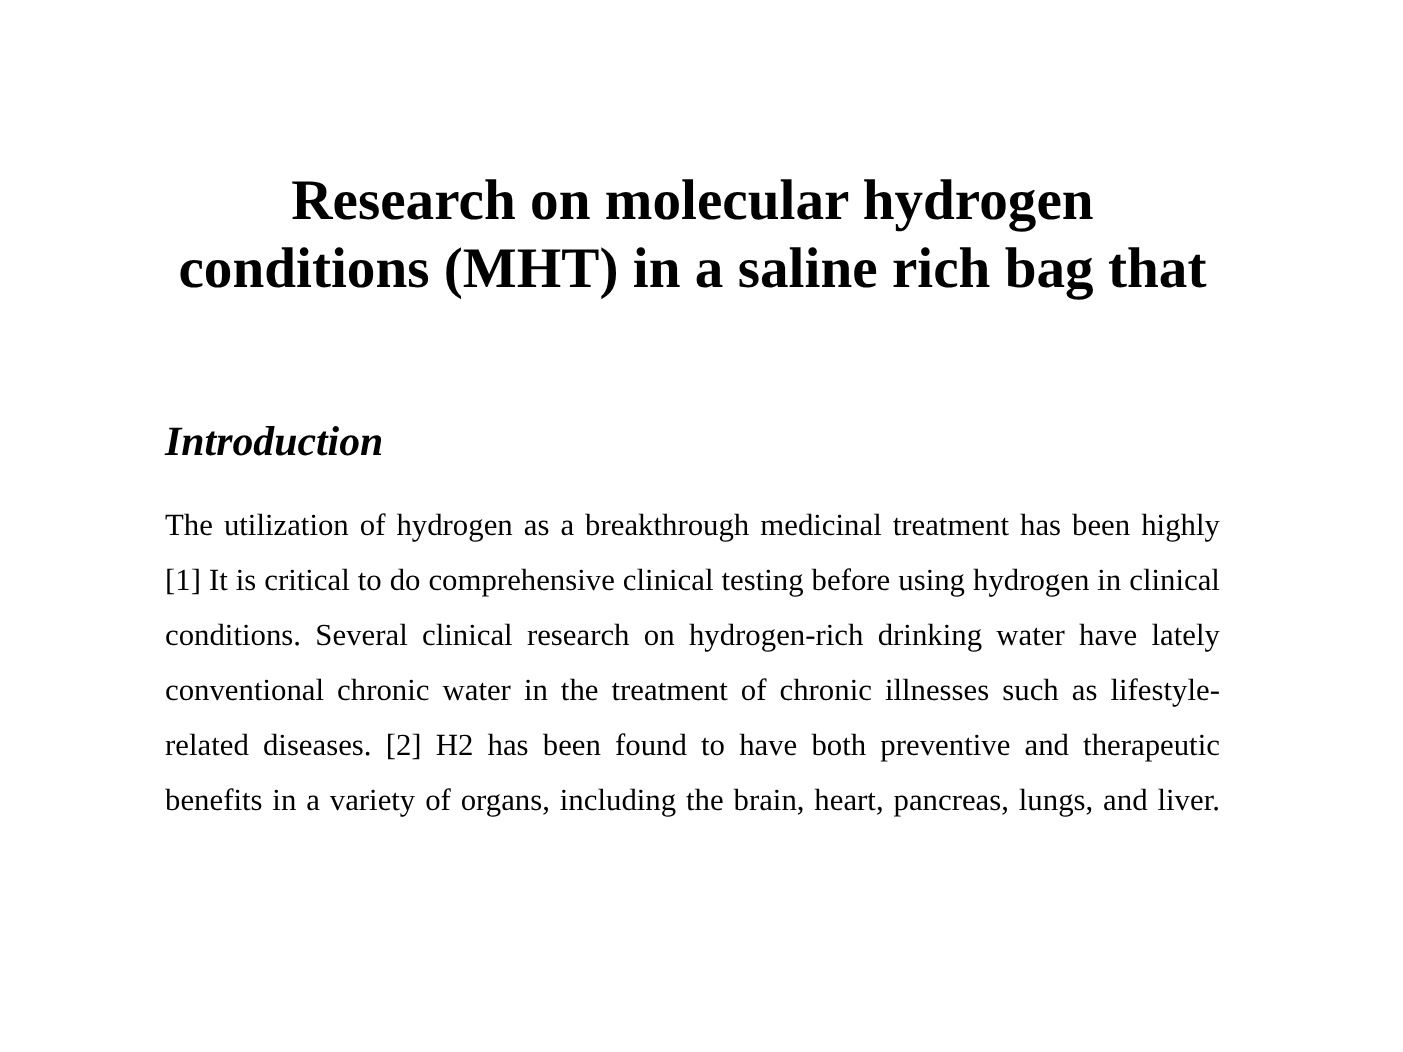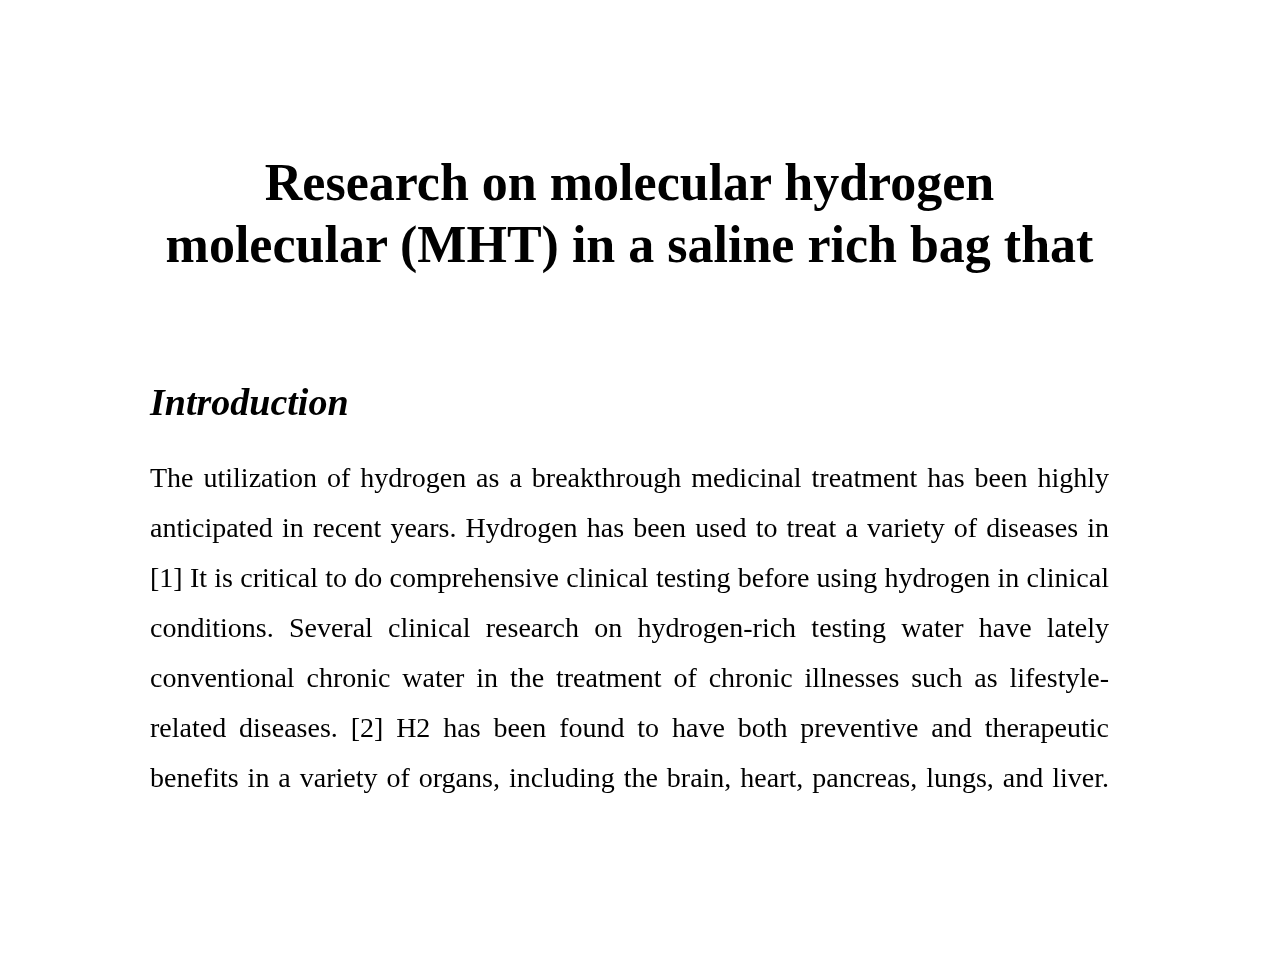--- a/index.html
+++ b/index.html
@@ -54,28 +54,27 @@
     overflow: hidden;
   }
 </style>
 </head>
 <body>
 
 <div class="page">
 
   <h1 class="doc-title">
     <span class="title-line">Research on molecular hydrogen</span>
-    <span class="title-line">molecular (MHT) in a saline rich bag that</span>
+    <span class="title-line">conditions (MHT) in a saline rich bag that</span>
   </h1>
 
   <h2 class="section-heading">Introduction</h2>
 
   <div class="paragraph">
     <div class="para-line">The utilization of hydrogen as a breakthrough medicinal treatment has been highly</div>
-    <div class="para-line">anticipated in recent years. Hydrogen has been used to treat a variety of diseases in</div>
     <div class="para-line">[1] It is critical to do comprehensive clinical testing before using hydrogen in clinical</div>
-    <div class="para-line">conditions. Several clinical research on hydrogen-rich testing water have lately</div>
+    <div class="para-line">conditions. Several clinical research on hydrogen-rich drinking water have lately</div>
     <div class="para-line">conventional chronic water in the treatment of chronic illnesses such as lifestyle-</div>
     <div class="para-line">related diseases. [2] H2 has been found to have both preventive and therapeutic</div>
     <div class="para-line">benefits in a variety of organs, including the brain, heart, pancreas, lungs, and liver.</div>
   </div>
 
 </div>
 
 </body></html>

